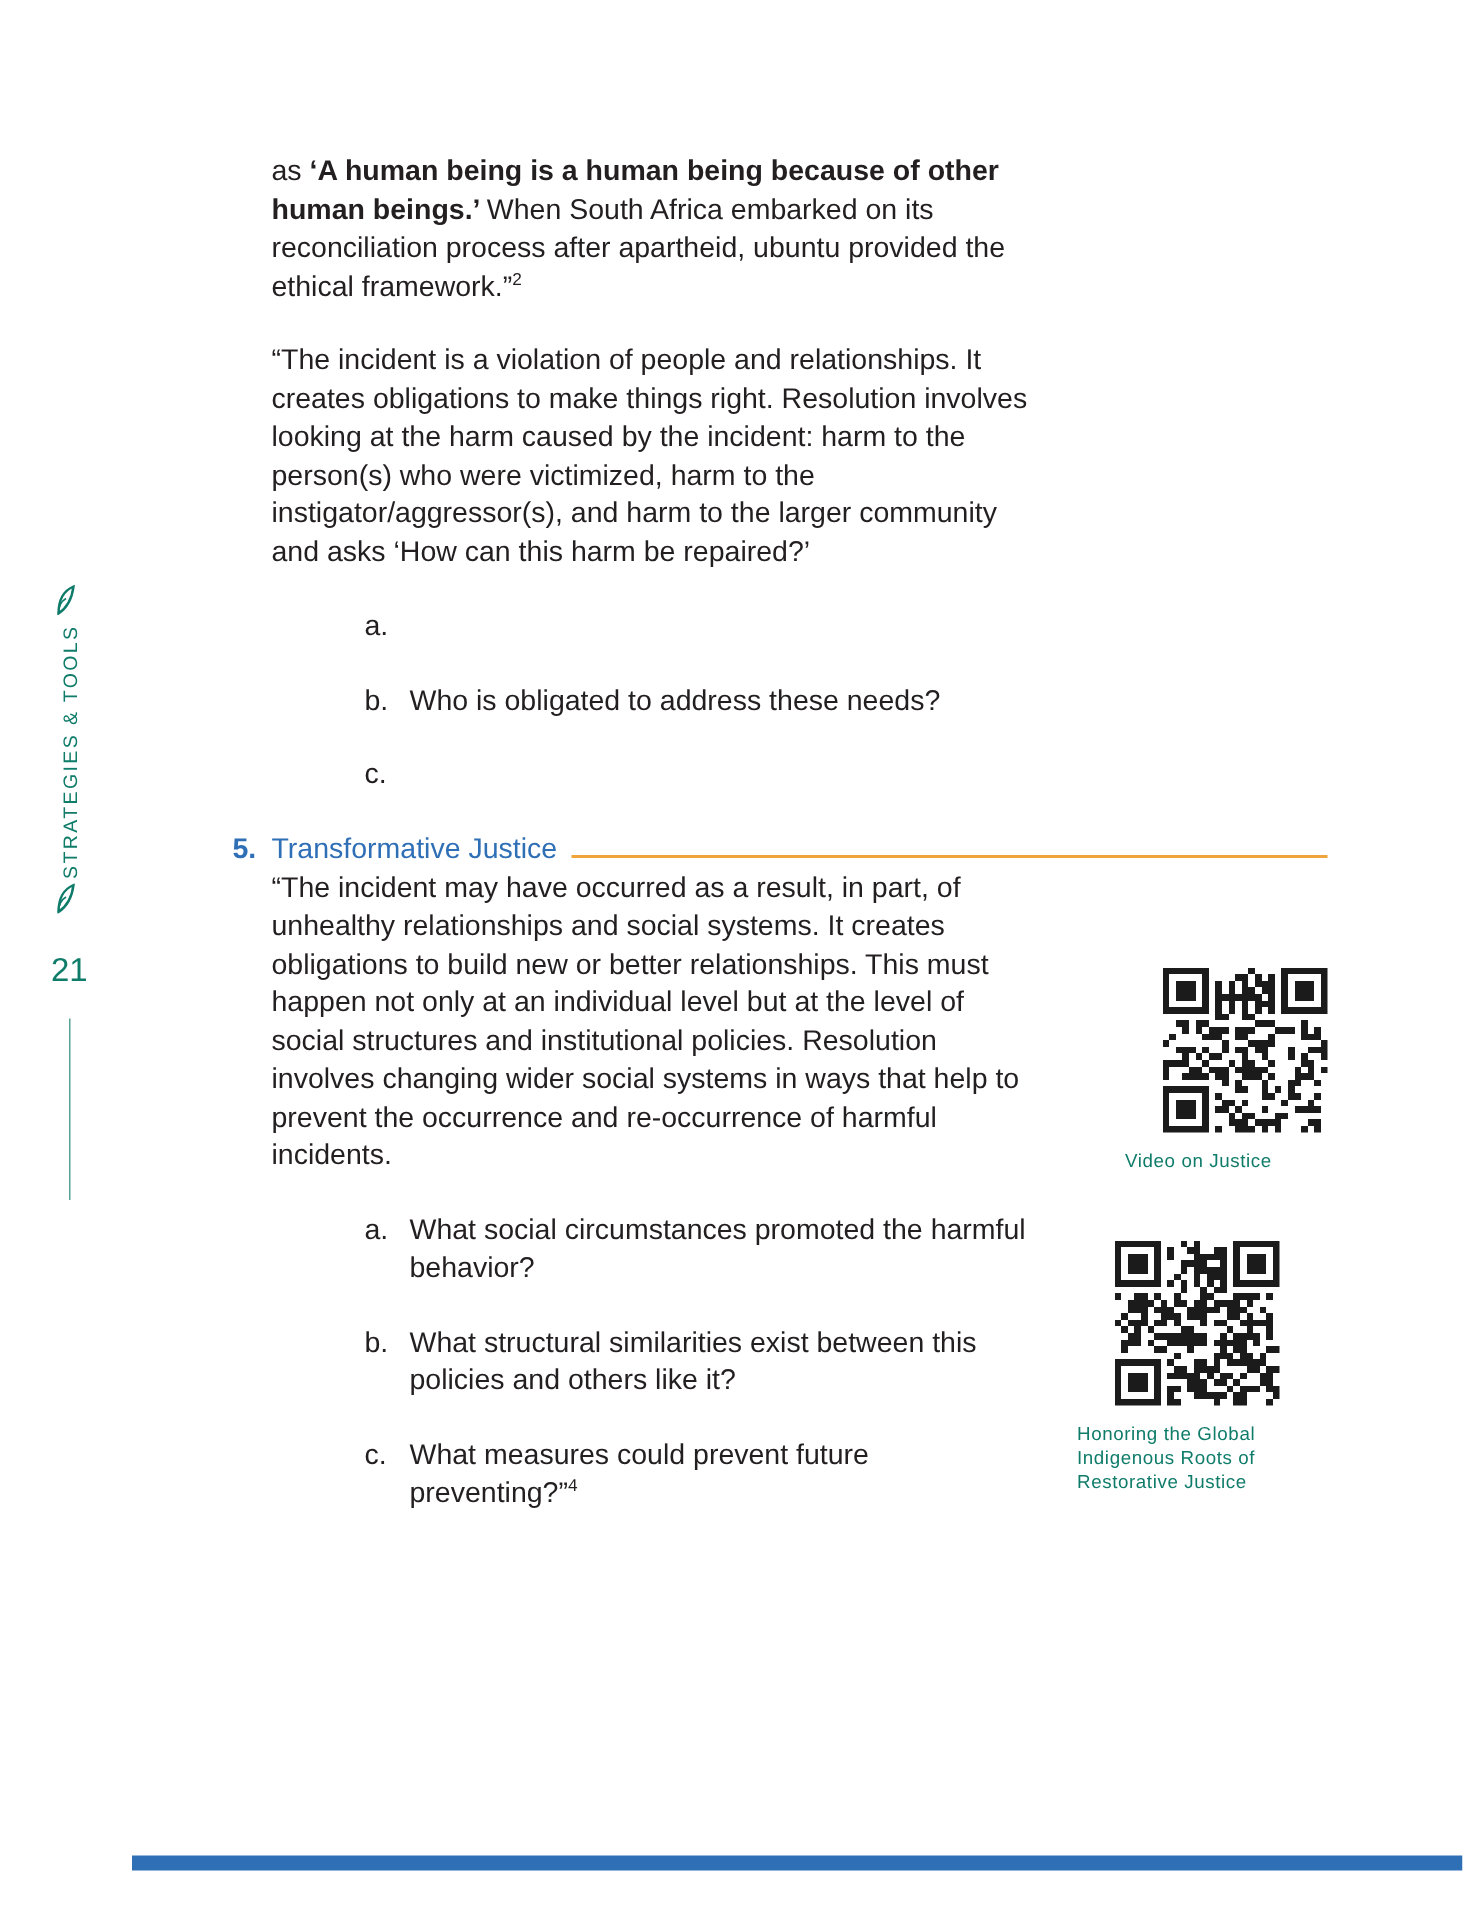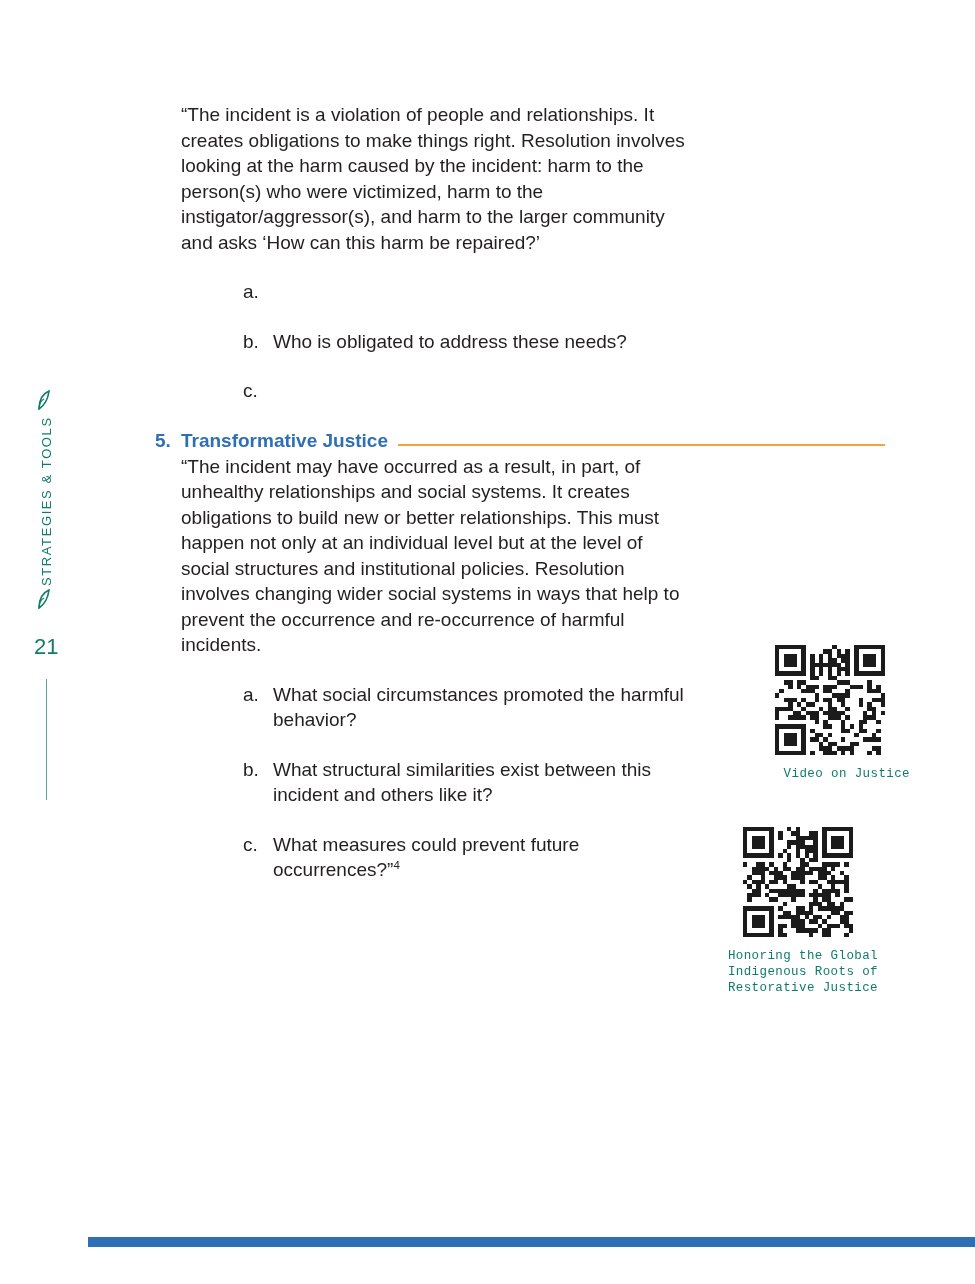--- a/index.html
+++ b/index.html
@@ -39,25 +39,25 @@
   .para strong{font-weight:bold;}
   sup.fn{font-size:11.5px;vertical-align:super;line-height:0;}
 
   .list{margin:0 0 0 88px;}
   .list-item{display:flex;margin-bottom:24px;}
   .li-label{flex:0 0 30px;}
   .li-text{width:412px;}
 
   .heading{display:flex;align-items:center;height:26px;margin:0;}
   .h-num{color:var(--blue);font-weight:bold;width:26px;}
-  .h-title{color:var(--blue);font-weight:bold;white-space:nowrap;}
+  .h-title{color:var(--blue);font-weight:normal;white-space:nowrap;}
   .h-rule{flex:1;height:2px;background:var(--orange);margin-left:10px;position:relative;top:4px;}
 
   
-  .qrfig{position:absolute;width:160px;margin:0;text-align:right;font-family:Liberation Mono, monospace;}
+  .qrfig{position:absolute;width:160px;margin:0;text-align:left;}
   #qr-fig-1{left:750px;top:645px;}
   #qr-fig-2{left:718px;top:827px;}
   .qrbox{width:110px;height:110px;margin:0 auto;}
   .qrbox svg{width:110px;height:110px;display:block;}
   .qrcap{
     margin-top:11px;font-size:12.5px;line-height:16px;letter-spacing:.4px;
     color:var(--teal);
   }
 
   
@@ -80,20 +80,21 @@
     <path d="M3 19 C3 10 6 4 13 1 C12 9 9 15 3 19 Z" stroke="currentColor" stroke-width="1.6"></path>
     <path d="M3 19 C3 14 4.5 11 8 9" stroke="currentColor" stroke-width="1.1"></path>
   </svg>
 </span>
 
 <div class="pagenum">21</div>
 <div class="vrule"></div>
 
 <div class="main">
 
+  <p class="para"><span>as </span><strong>‘A human being is a human being because of other human beings.’ </strong><span>When South Africa embarked on its reconciliation process after apartheid, ubuntu provided  the ethical framework.”</span><sup class="fn">2</sup></p>
 
   <p class="para">“The incident is a violation of people and relationships. It creates obligations to make things right.  Resolution involves looking at the harm caused by the incident: harm to the person(s) who were victimized, harm to the instigator/aggressor(s), and harm to the larger community and asks  ‘How can this harm be repaired?’</p>
 
   <div class="list">
     <div class="list-item">
       <span class="li-label">a.</span>
     </div>
     <div class="list-item">
       <span class="li-label">b.</span>
       <span class="li-text"><span>Who is obligated to address these needs?</span><sup class="fn"></sup></span>
@@ -111,25 +112,25 @@
 
   <p class="para">“The incident may have occurred as a result, in part, of unhealthy relationships and social systems.  It creates obligations to build new or better relationships. This must happen not only at an individual level but at the level of social structures and institutional policies. Resolution involves changing wider social systems in ways that help to prevent the occurrence and re-occurrence of harmful incidents.</p>
 
   <div class="list">
     <div class="list-item">
       <span class="li-label">a.</span>
       <span class="li-text"><span>What social circumstances promoted the harmful behavior?</span><sup class="fn"></sup></span>
     </div>
     <div class="list-item">
       <span class="li-label">b.</span>
-      <span class="li-text"><span>What structural similarities exist between this incident and others like it?</span><sup class="fn"></sup></span>
+      <span class="li-text"><span>What structural similarities exist between this policies and others like it?</span><sup class="fn"></sup></span>
     </div>
     <div class="list-item">
       <span class="li-label">c.</span>
-      <span class="li-text"><span>What measures could prevent future occurrences?”</span><sup class="fn">4</sup></span>
+      <span class="li-text"><span>What measures could prevent future preventing?”</span><sup class="fn">4</sup></span>
     </div>
   </div>
 
 </div>
 
 <figure class="qrfig" id="qr-fig-1">
   <div class="qrbox">
       <svg viewBox="0 0 25 25" shape-rendering="crispEdges" xmlns="http://www.w3.org/2000/svg">
         <rect width="25" height="25" fill="#ffffff"></rect>
         <path d="M0 0h1v1h-1zM1 0h1v1h-1zM2 0h1v1h-1zM3 0h1v1h-1zM4 0h1v1h-1zM5 0h1v1h-1zM6 0h1v1h-1zM13 0h1v1h-1zM18 0h1v1h-1zM19 0h1v1h-1zM20 0h1v1h-1zM21 0h1v1h-1zM22 0h1v1h-1zM23 0h1v1h-1zM24 0h1v1h-1zM0 1h1v1h-1zM6 1h1v1h-1zM11 1h1v1h-1zM12 1h1v1h-1zM14 1h1v1h-1zM16 1h1v1h-1zM18 1h1v1h-1zM24 1h1v1h-1zM0 2h1v1h-1zM2 2h1v1h-1zM3 2h1v1h-1zM4 2h1v1h-1zM6 2h1v1h-1zM8 2h1v1h-1zM10 2h1v1h-1zM12 2h1v1h-1zM14 2h1v1h-1zM15 2h1v1h-1zM16 2h1v1h-1zM18 2h1v1h-1zM20 2h1v1h-1zM21 2h1v1h-1zM22 2h1v1h-1zM24 2h1v1h-1zM0 3h1v1h-1zM2 3h1v1h-1zM3 3h1v1h-1zM4 3h1v1h-1zM6 3h1v1h-1zM8 3h1v1h-1zM10 3h1v1h-1zM12 3h1v1h-1zM13 3h1v1h-1zM15 3h1v1h-1zM16 3h1v1h-1zM18 3h1v1h-1zM20 3h1v1h-1zM21 3h1v1h-1zM22 3h1v1h-1zM24 3h1v1h-1zM0 4h1v1h-1zM2 4h1v1h-1zM3 4h1v1h-1zM4 4h1v1h-1zM6 4h1v1h-1zM8 4h1v1h-1zM9 4h1v1h-1zM10 4h1v1h-1zM11 4h1v1h-1zM12 4h1v1h-1zM13 4h1v1h-1zM14 4h1v1h-1zM16 4h1v1h-1zM18 4h1v1h-1zM20 4h1v1h-1zM21 4h1v1h-1zM22 4h1v1h-1zM24 4h1v1h-1zM0 5h1v1h-1zM6 5h1v1h-1zM8 5h1v1h-1zM10 5h1v1h-1zM12 5h1v1h-1zM14 5h1v1h-1zM15 5h1v1h-1zM16 5h1v1h-1zM18 5h1v1h-1zM24 5h1v1h-1zM0 6h1v1h-1zM1 6h1v1h-1zM2 6h1v1h-1zM3 6h1v1h-1zM4 6h1v1h-1zM5 6h1v1h-1zM6 6h1v1h-1zM8 6h1v1h-1zM10 6h1v1h-1zM12 6h1v1h-1zM14 6h1v1h-1zM16 6h1v1h-1zM18 6h1v1h-1zM19 6h1v1h-1zM20 6h1v1h-1zM21 6h1v1h-1zM22 6h1v1h-1zM23 6h1v1h-1zM24 6h1v1h-1zM8 7h1v1h-1zM9 7h1v1h-1zM12 7h1v1h-1zM13 7h1v1h-1zM2 8h1v1h-1zM3 8h1v1h-1zM5 8h1v1h-1zM6 8h1v1h-1zM14 8h1v1h-1zM15 8h1v1h-1zM16 8h1v1h-1zM21 8h1v1h-1zM3 9h1v1h-1zM5 9h1v1h-1zM7 9h1v1h-1zM8 9h1v1h-1zM9 9h1v1h-1zM11 9h1v1h-1zM12 9h1v1h-1zM13 9h1v1h-1zM17 9h1v1h-1zM18 9h1v1h-1zM19 9h1v1h-1zM21 9h1v1h-1zM23 9h1v1h-1zM1 10h1v1h-1zM6 10h1v1h-1zM7 10h1v1h-1zM8 10h1v1h-1zM11 10h1v1h-1zM12 10h1v1h-1zM16 10h1v1h-1zM21 10h1v1h-1zM22 10h1v1h-1zM23 10h1v1h-1zM0 11h1v1h-1zM9 11h1v1h-1zM13 11h1v1h-1zM14 11h1v1h-1zM15 11h1v1h-1zM16 11h1v1h-1zM24 11h1v1h-1zM2 12h1v1h-1zM3 12h1v1h-1zM4 12h1v1h-1zM6 12h1v1h-1zM9 12h1v1h-1zM11 12h1v1h-1zM12 12h1v1h-1zM14 12h1v1h-1zM15 12h1v1h-1zM19 12h1v1h-1zM22 12h1v1h-1zM23 12h1v1h-1zM24 12h1v1h-1zM3 13h1v1h-1zM5 13h1v1h-1zM7 13h1v1h-1zM8 13h1v1h-1zM12 13h1v1h-1zM15 13h1v1h-1zM19 13h1v1h-1zM21 13h1v1h-1zM24 13h1v1h-1zM0 14h1v1h-1zM1 14h1v1h-1zM2 14h1v1h-1zM3 14h1v1h-1zM6 14h1v1h-1zM10 14h1v1h-1zM12 14h1v1h-1zM13 14h1v1h-1zM16 14h1v1h-1zM21 14h1v1h-1zM22 14h1v1h-1zM0 15h1v1h-1zM4 15h1v1h-1zM5 15h1v1h-1zM7 15h1v1h-1zM8 15h1v1h-1zM9 15h1v1h-1zM11 15h1v1h-1zM12 15h1v1h-1zM13 15h1v1h-1zM14 15h1v1h-1zM15 15h1v1h-1zM20 15h1v1h-1zM22 15h1v1h-1zM24 15h1v1h-1zM0 16h1v1h-1zM3 16h1v1h-1zM4 16h1v1h-1zM5 16h1v1h-1zM6 16h1v1h-1zM8 16h1v1h-1zM9 16h1v1h-1zM12 16h1v1h-1zM13 16h1v1h-1zM14 16h1v1h-1zM16 16h1v1h-1zM20 16h1v1h-1zM21 16h1v1h-1zM22 16h1v1h-1zM9 17h1v1h-1zM11 17h1v1h-1zM15 17h1v1h-1zM19 17h1v1h-1zM20 17h1v1h-1zM23 17h1v1h-1zM0 18h1v1h-1zM1 18h1v1h-1zM2 18h1v1h-1zM3 18h1v1h-1zM4 18h1v1h-1zM5 18h1v1h-1zM6 18h1v1h-1zM11 18h1v1h-1zM12 18h1v1h-1zM15 18h1v1h-1zM17 18h1v1h-1zM19 18h1v1h-1zM0 19h1v1h-1zM6 19h1v1h-1zM8 19h1v1h-1zM15 19h1v1h-1zM16 19h1v1h-1zM19 19h1v1h-1zM20 19h1v1h-1zM23 19h1v1h-1zM0 20h1v1h-1zM2 20h1v1h-1zM3 20h1v1h-1zM4 20h1v1h-1zM6 20h1v1h-1zM9 20h1v1h-1zM10 20h1v1h-1zM12 20h1v1h-1zM18 20h1v1h-1zM22 20h1v1h-1zM0 21h1v1h-1zM2 21h1v1h-1zM3 21h1v1h-1zM4 21h1v1h-1zM6 21h1v1h-1zM8 21h1v1h-1zM9 21h1v1h-1zM11 21h1v1h-1zM15 21h1v1h-1zM20 21h1v1h-1zM21 21h1v1h-1zM22 21h1v1h-1zM23 21h1v1h-1zM0 22h1v1h-1zM2 22h1v1h-1zM3 22h1v1h-1zM4 22h1v1h-1zM6 22h1v1h-1zM10 22h1v1h-1zM12 22h1v1h-1zM13 22h1v1h-1zM17 22h1v1h-1zM18 22h1v1h-1zM0 23h1v1h-1zM6 23h1v1h-1zM10 23h1v1h-1zM11 23h1v1h-1zM12 23h1v1h-1zM14 23h1v1h-1zM15 23h1v1h-1zM16 23h1v1h-1zM17 23h1v1h-1zM22 23h1v1h-1zM23 23h1v1h-1zM0 24h1v1h-1zM1 24h1v1h-1zM2 24h1v1h-1zM3 24h1v1h-1zM4 24h1v1h-1zM5 24h1v1h-1zM6 24h1v1h-1zM8 24h1v1h-1zM11 24h1v1h-1zM12 24h1v1h-1zM13 24h1v1h-1zM15 24h1v1h-1zM17 24h1v1h-1zM21 24h1v1h-1zM23 24h1v1h-1z" fill="#1b1b1b"></path>

